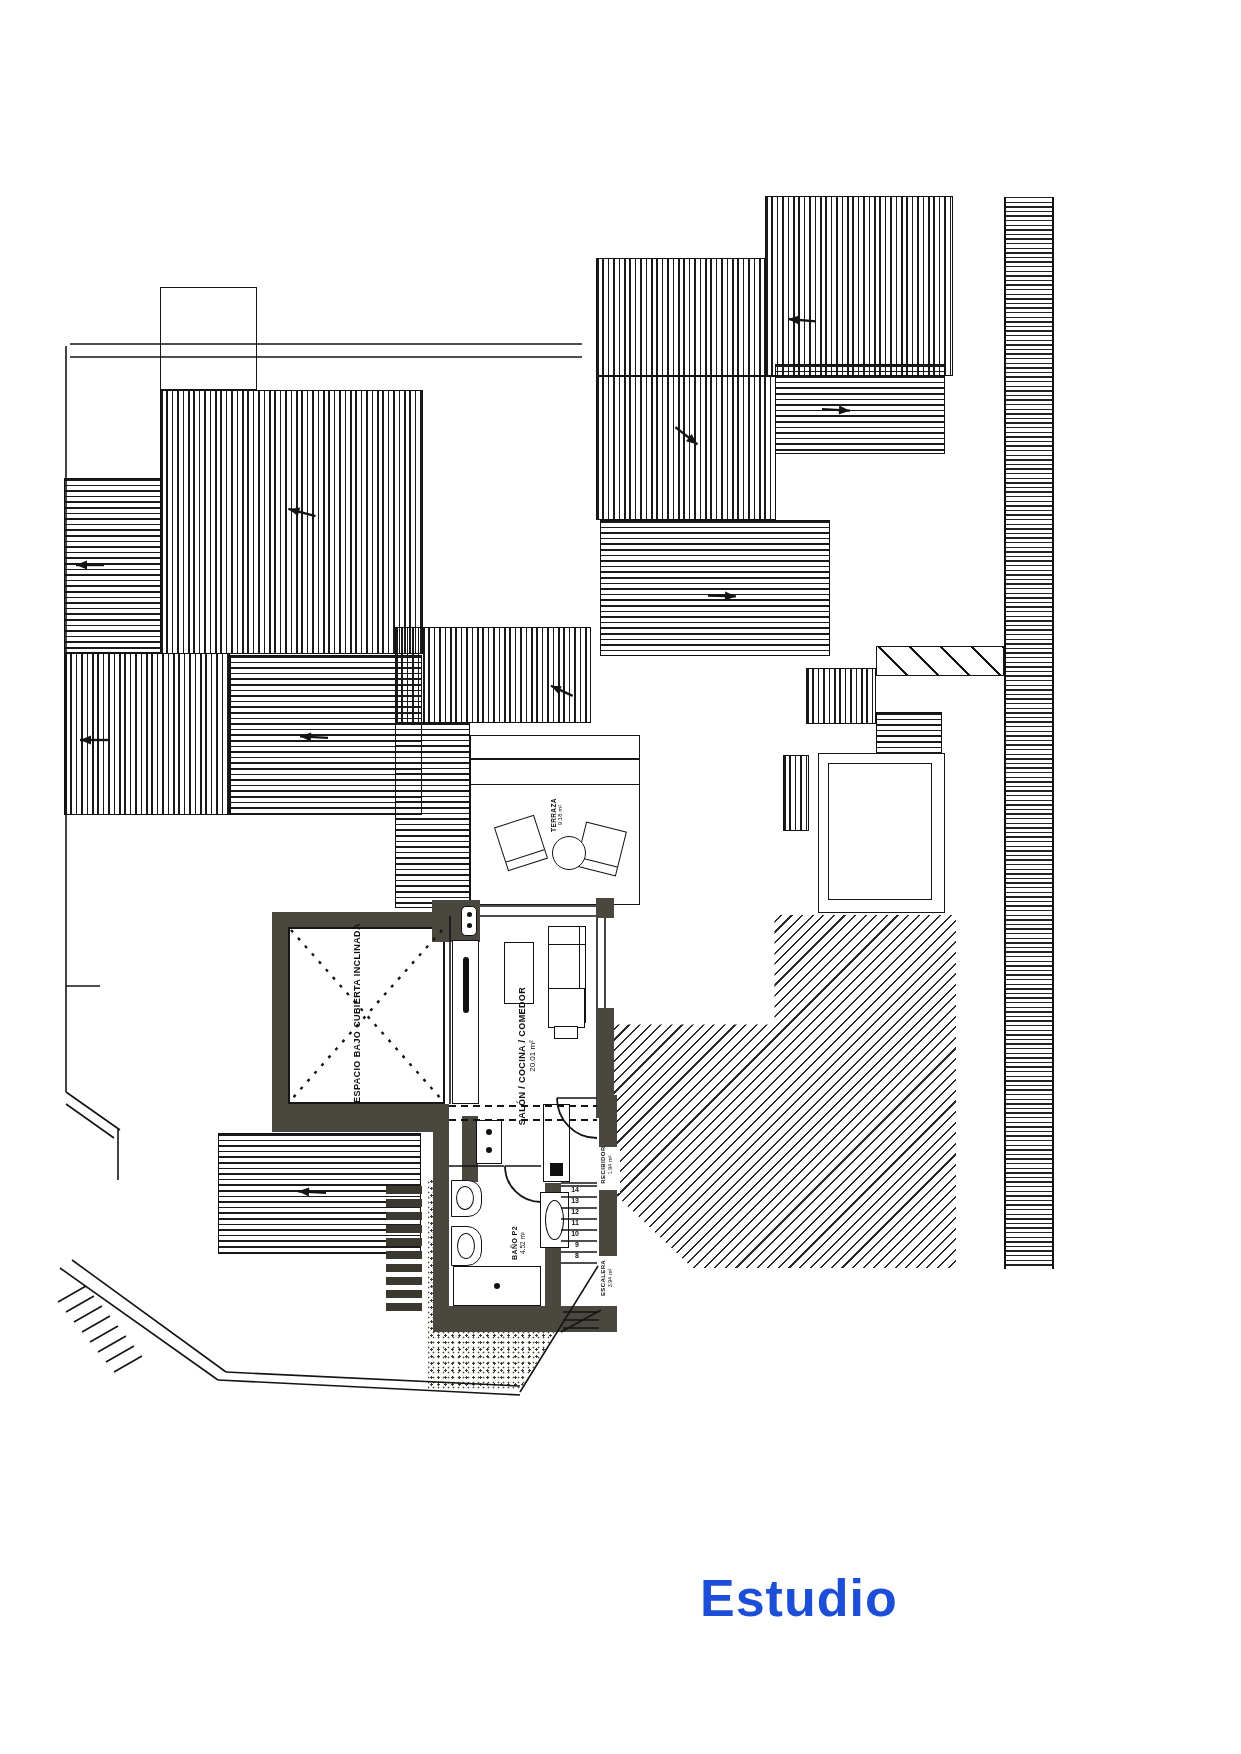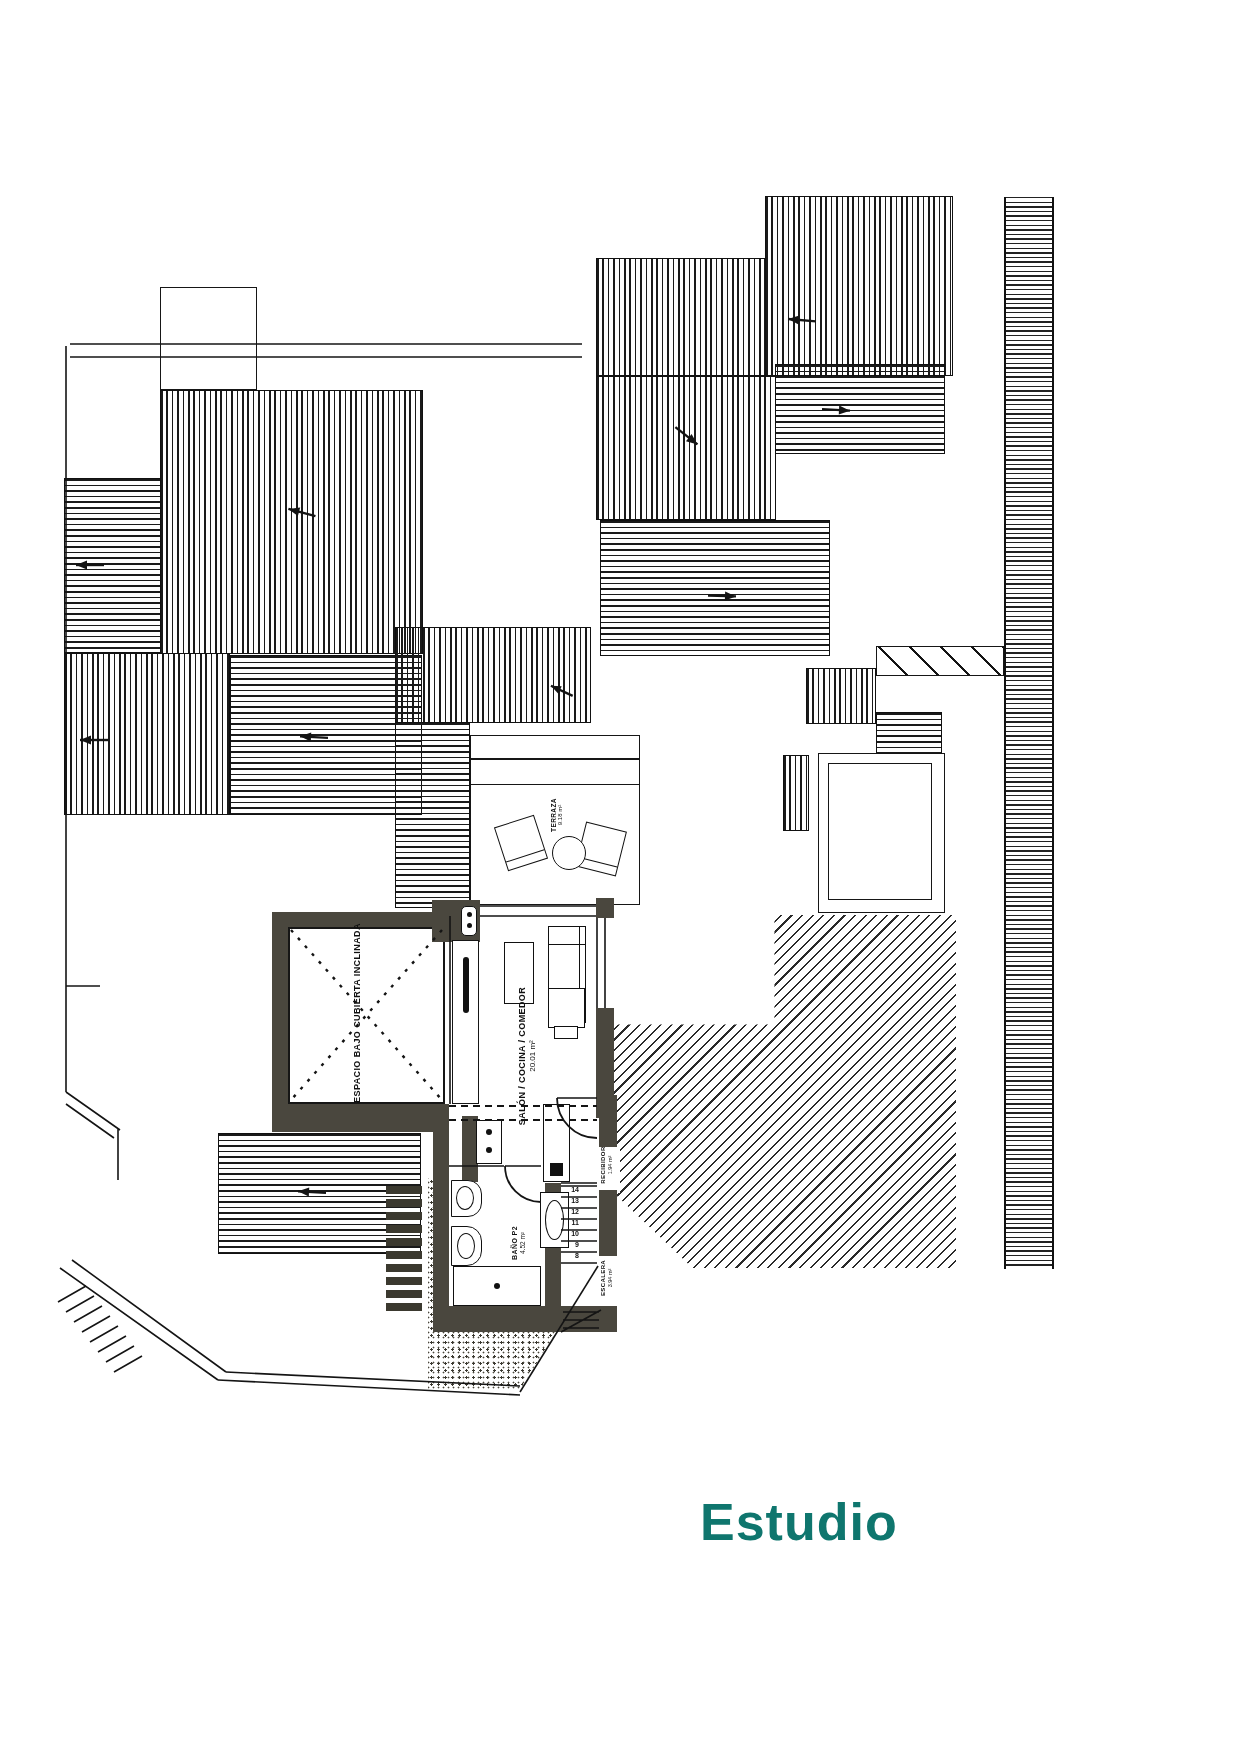--- a/index.html
+++ b/index.html
@@ -20,22 +20,22 @@
   .wall{background:#4a473e;}
   .white{background:#fff;}
   .fur{background:#fff;border:1.7px solid #111;}
   .thin{border:1.4px solid #161616;background:#fff;}
   .lbl{position:absolute;display:flex;flex-direction:column;align-items:center;justify-content:center;
        transform:rotate(-90deg);text-align:center;line-height:1.2;white-space:nowrap;color:#101010;}
   .lbl .nm{font-weight:700;letter-spacing:.4px;}
   .dot{background:#111;border-radius:50%;}
   svg{position:absolute;left:0;top:0;pointer-events:none;}
   .stairnum{position:absolute;font-size:7px;font-weight:700;width:14px;text-align:right;color:#111;}
-  #title{position:absolute;left:700px;top:1492px;width:300px;font-size:52px;font-weight:700;
-         letter-spacing:1px;color:#0f766e;}
+  #title{position:absolute;left:700px;top:1568px;width:300px;font-size:52px;font-weight:700;
+         letter-spacing:1px;color:#1d4ed8;}
 </style>
 </head>
 <body>
 
 <div id="page">
 
   <div class="abs thin" style="left:160px;top:287px;width:97px;height:103px;"></div>
 
   <div class="abs vh" style="left:765px;top:196px;width:188px;height:180px;"></div>
   <div class="abs vh" style="left:596px;top:258px;width:170px;height:118px;"></div>

